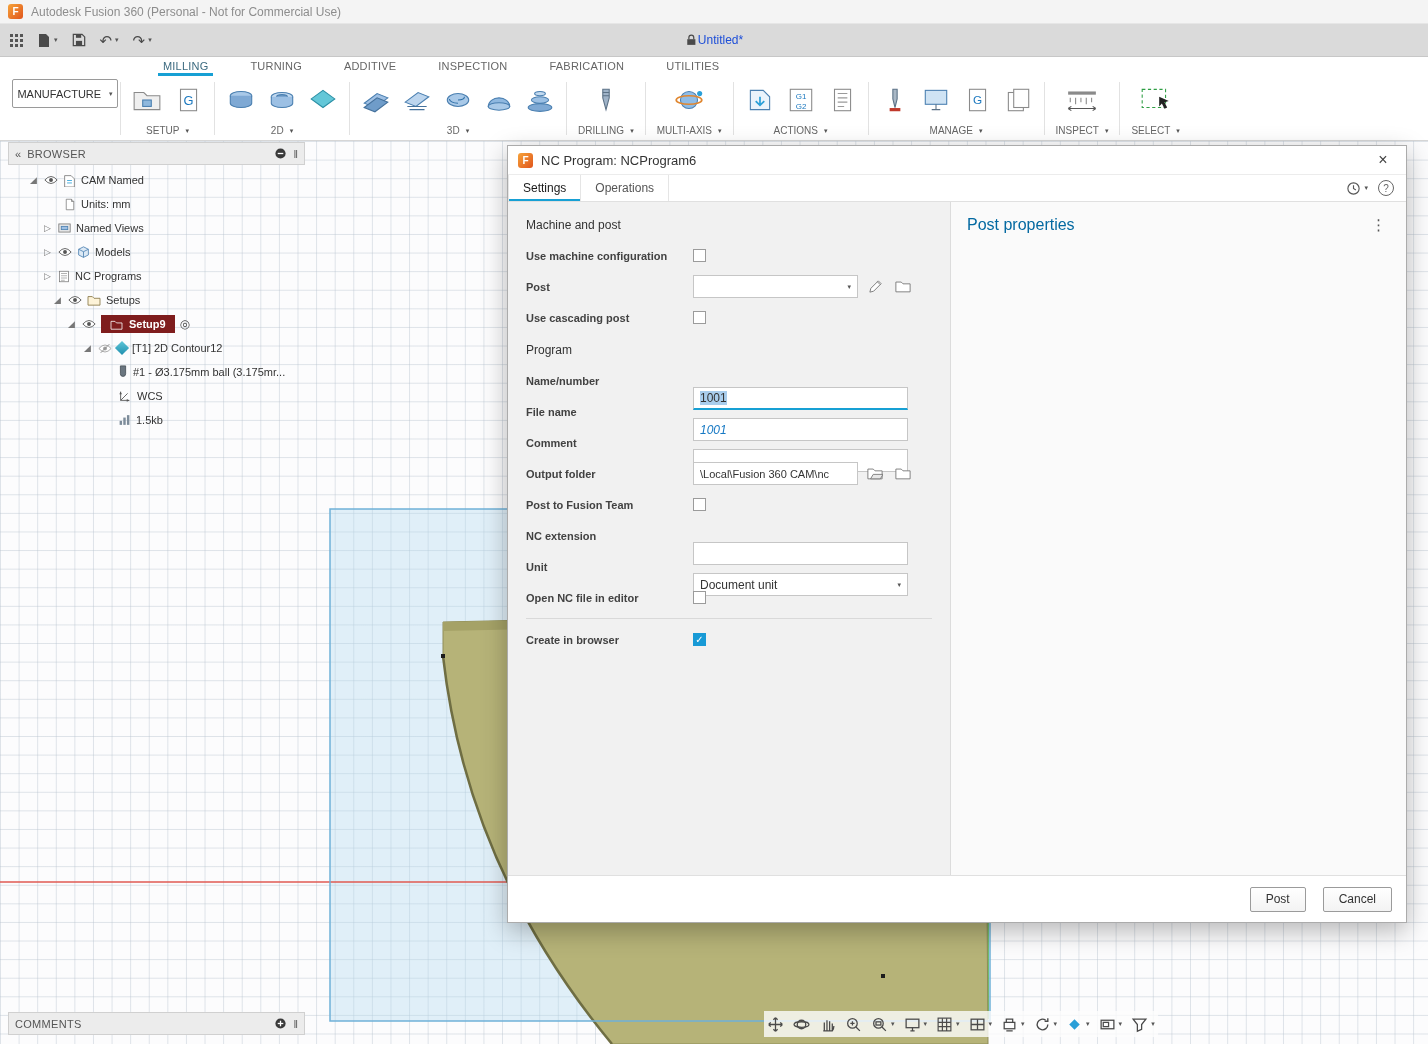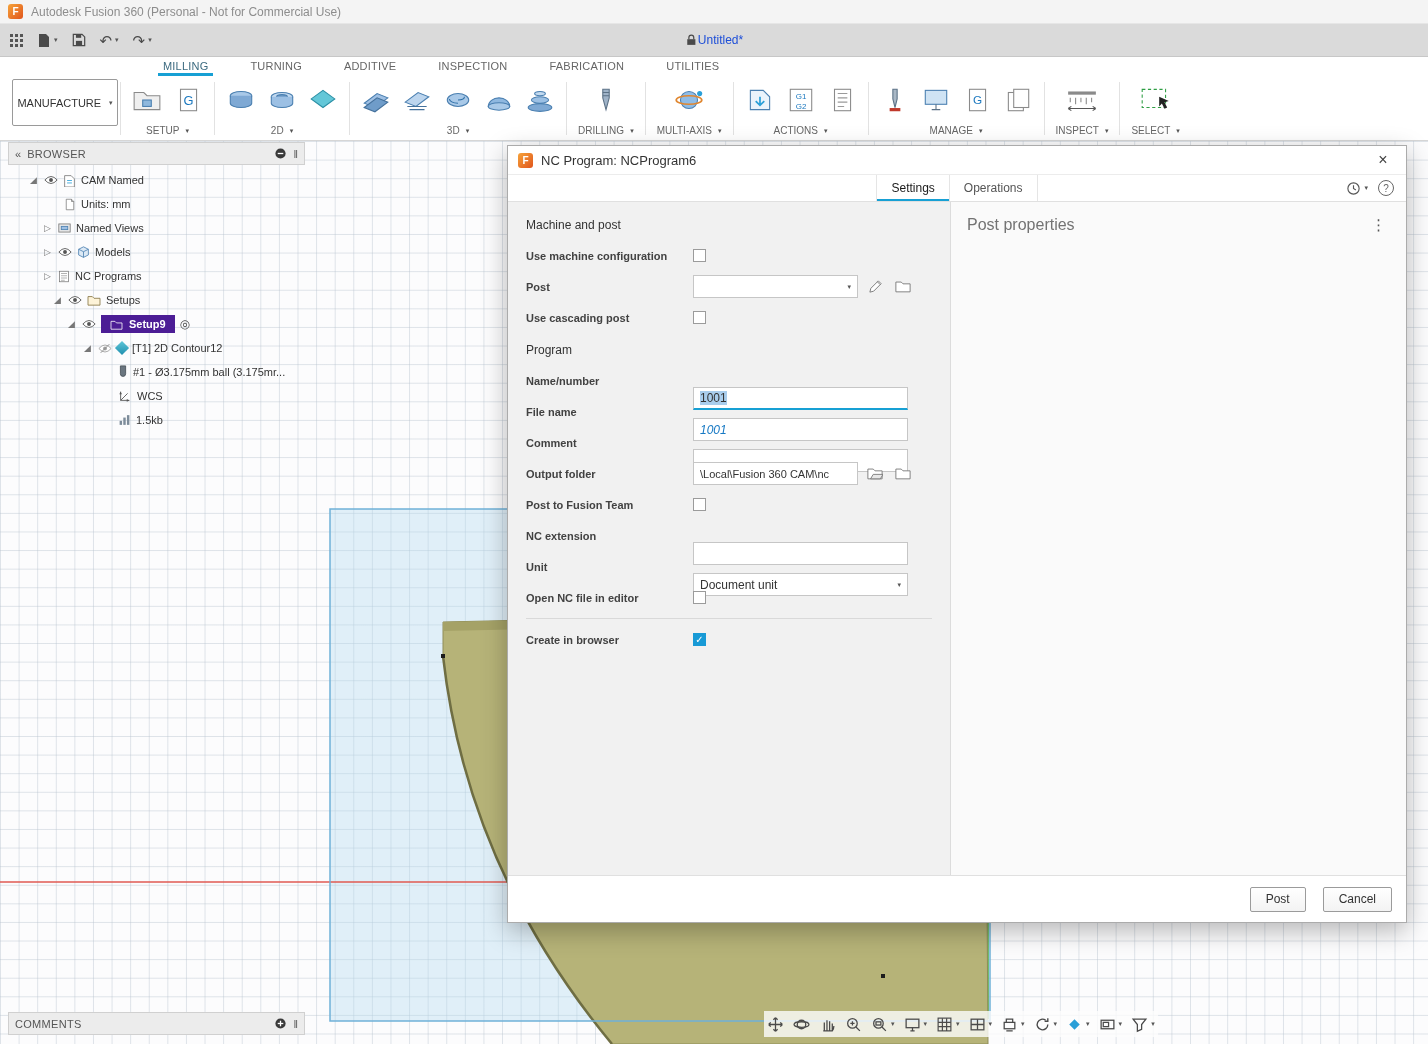--- a/index.html
+++ b/index.html
@@ -21,21 +21,21 @@
   .uglyph { font-size:15px; color:#4a4a4a; line-height:1; }
 
   
   .rtabs { height:19px; background:#fff; display:flex; align-items:flex-end; padding-left:142px; }
   .rtab { font-size:11px; color:#666; padding:0 21px 4px; position:relative; letter-spacing:.2px; cursor:default; }
   .rtab.active { color:#3d6b80; }
   .rtab.active::after { content:""; position:absolute; left:16px; right:16px; bottom:0; height:3px; background:#17a0d4; }
 
   
   .ribbon { height:65px; background:#fff; border-bottom:1px solid #d6d6d6; display:flex; align-items:stretch; padding:1px 0 0 12px; }
-  .wsbtn { width:106px; height:47px; margin-top:2px; border:1px solid #9a9a9a; border-radius:2px; background:#fff; display:flex; align-items:center; justify-content:center; gap:5px; font-size:11px; color:#333; }
+  .wsbtn { width:106px; height:29px; margin-top:2px; border:1px solid #9a9a9a; border-radius:2px; background:#fff; display:flex; align-items:center; justify-content:center; gap:5px; font-size:11px; color:#333; }
   .rgroup { display:flex; flex-direction:column; align-items:center; justify-content:space-between; padding:2px 9px 4px; }
   .ops { display:flex; align-items:center; gap:11px; flex:1; }
   .glabel { font-size:10px; color:#666; display:flex; align-items:center; gap:3px; }
   .rsep { width:1px; background:#e2e2e2; margin:5px 2px; }
 
   
   .canvas { position:absolute; left:0; top:141px; width:1428px; height:903px;
     background-color:#fcfcfd;
     background-image:linear-gradient(to right,rgba(185,196,208,.45) 1px,transparent 1px),
                      linear-gradient(to bottom,rgba(185,196,208,.45) 1px,transparent 1px);
@@ -45,45 +45,45 @@
   
   .panelhead { height:23px; background:#ececec; border:1px solid #d0d0d0; display:flex; align-items:center; gap:6px; padding:0 6px; color:#555; }
   .ptitle { flex:1; font-size:11px; letter-spacing:.3px; color:#555; }
   .phicon { font-size:11px; color:#555; }
   .browser { position:absolute; left:8px; top:142px; width:297px; }
   .tree { padding-top:3px; font-size:11px; color:#333; }
   .trow { height:24px; display:flex; align-items:center; gap:5px; }
   .exp { width:11px; text-align:center; font-size:9px; color:#777; }
   .tico { display:flex; align-items:center; }
   .chip { display:flex; align-items:center; gap:6px; padding:3px 9px; }
-  .chip.selected { background:#4c1d95; color:#fff; font-weight:bold; }
+  .chip.selected { background:#7f1d1d; color:#fff; font-weight:bold; }
   .tgt { font-size:12px; color:#444; }
   .diamond { width:10px; height:10px; background:linear-gradient(135deg,#5fc6d8,#1f8fae); transform:rotate(45deg); }
 
   
   .comments { position:absolute; left:8px; top:1012px; width:297px; }
   .navbar { position:absolute; left:764px; top:1011px; height:26px; display:flex; align-items:center; gap:3px; background:rgba(252,252,253,.8); }
   .nicon { display:flex; align-items:center; padding:2px 3px; }
 
   
   .dialog { position:absolute; left:507px; top:145px; width:900px; height:778px; background:#fff; border:1px solid #ababab; box-shadow:0 8px 24px rgba(0,0,0,.28); display:flex; flex-direction:column; }
   .dhead { height:29px; display:flex; align-items:center; gap:8px; padding:0 10px; border-bottom:1px solid #ececec; }
   .dtitle { flex:1; font-size:13px; color:#333; }
   .dclose { width:26px; text-align:center; font-size:16px; color:#444; cursor:default; }
-  .dtabs { height:27px; display:flex; align-items:stretch; border-bottom:1px solid #e0e0e0; position:relative;justify-content:center; }
+  .dtabs { height:27px; display:flex; align-items:stretch; border-bottom:1px solid #e0e0e0; position:relative; }
   .dtab { display:flex; align-items:center; padding:0 14px; font-size:12px; color:#555; border-right:1px solid #e5e5e5; }
   .dtab:first-child { border-left:1px solid #e5e5e5; }
   .dtab.active { color:#1a1a1a; box-shadow:inset 0 -2px 0 #17a0d4; }
   .dtabright { position:absolute; right:12px; top:0; height:100%; display:flex; align-items:center; gap:10px; }
   .qmark { width:16px; height:16px; border:1.5px solid #666; border-radius:50%; color:#666; font-size:10px; display:flex; align-items:center; justify-content:center; }
   .dbody { flex:1; display:flex; min-height:0; }
   .pane-left { width:443px; background:#f1f1f1; border-right:1px solid #dcdcdc; padding:6px 18px; }
   .pane-right { flex:1; background:#fafafa; padding:14px 16px; }
   .prhead { display:flex; align-items:flex-start; }
-  .prtitle { flex:1; font-size:16px; color:#737373; font-weight:normal; }
+  .prtitle { flex:1; font-size:16px; color:#0369a1; font-weight:normal; }
   .kebab { font-size:15px; color:#555; padding:0 4px; }
   .sect-h { font-size:12px; color:#333; font-weight:normal; margin:10px 0 8px; }
   .frow { display:flex; align-items:center; height:31px; }
   .lab { width:167px; font-size:11px; color:#424242;font-weight:bold; }
   .tin { height:23px; border:1px solid #c6c6c6; background:#fff; font-size:12px; color:#333; padding:0 6px; display:flex; align-items:center; overflow:hidden; white-space:nowrap; }
   .w215 { width:215px;margin-top:36px; } .w165 { width:165px; }
   .combo { justify-content:space-between; }
   .focusin { border-bottom:2px solid #17a0d4; }
   .selspan { background:#a9cdec; }
   .bluetext { color:#1779c4; font-style:italic; }

